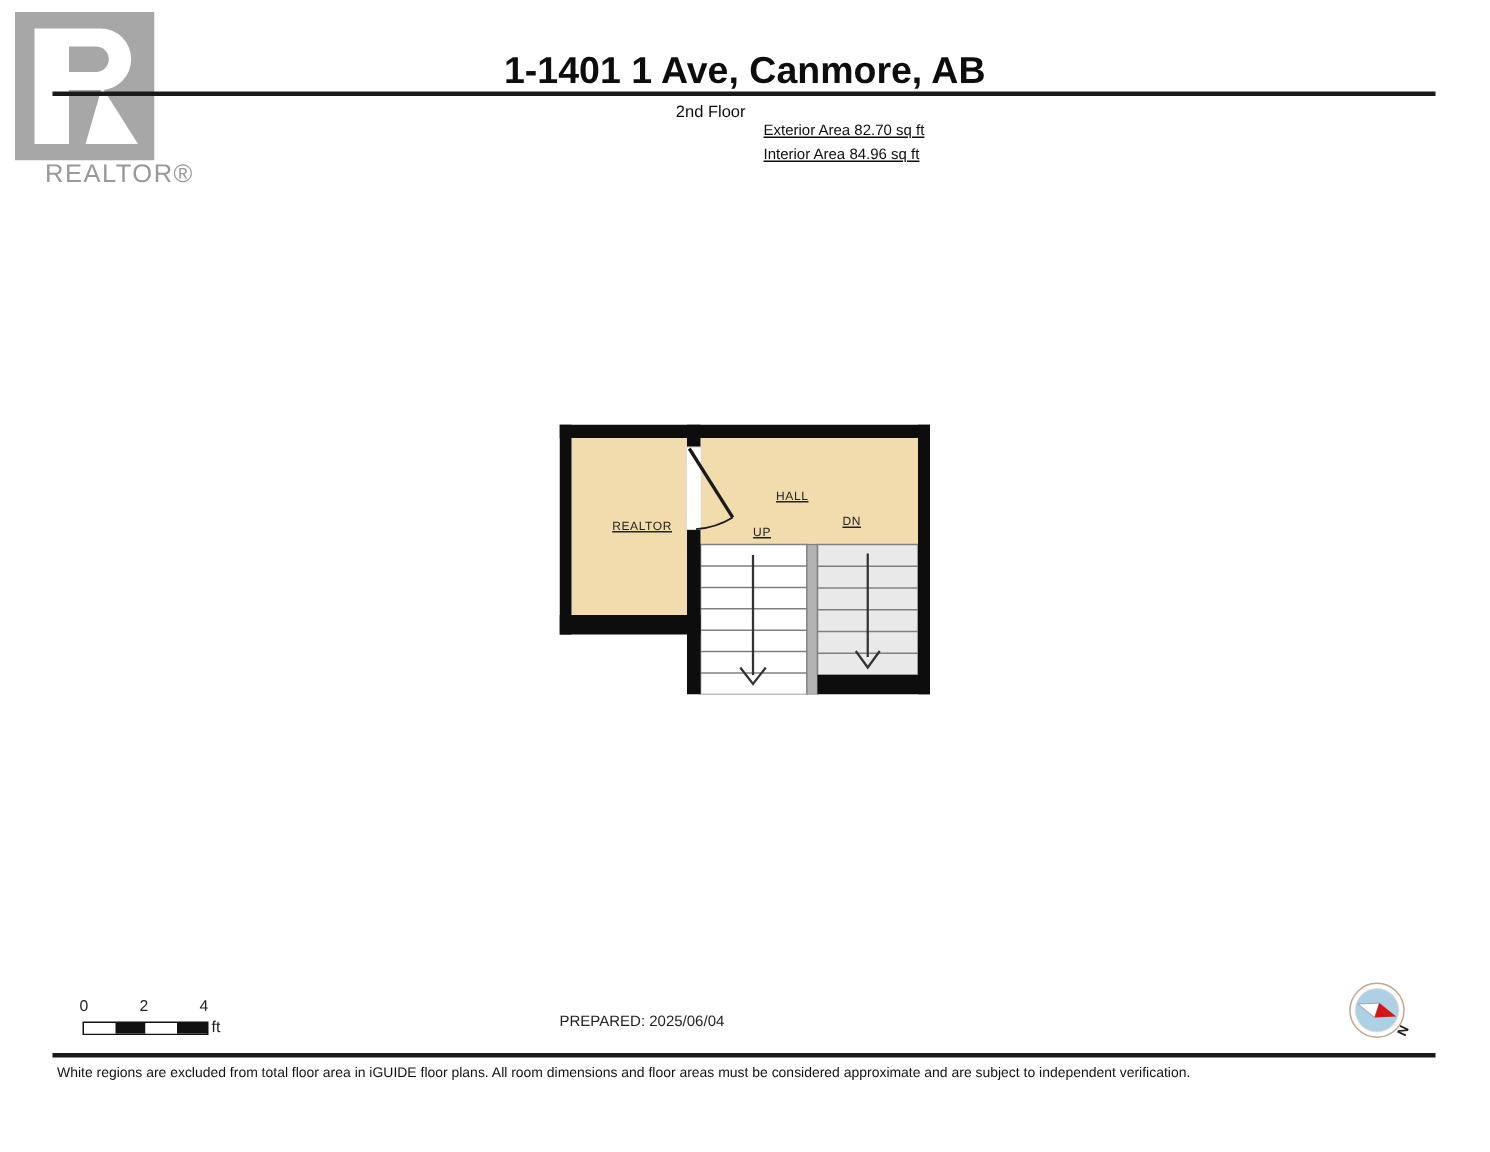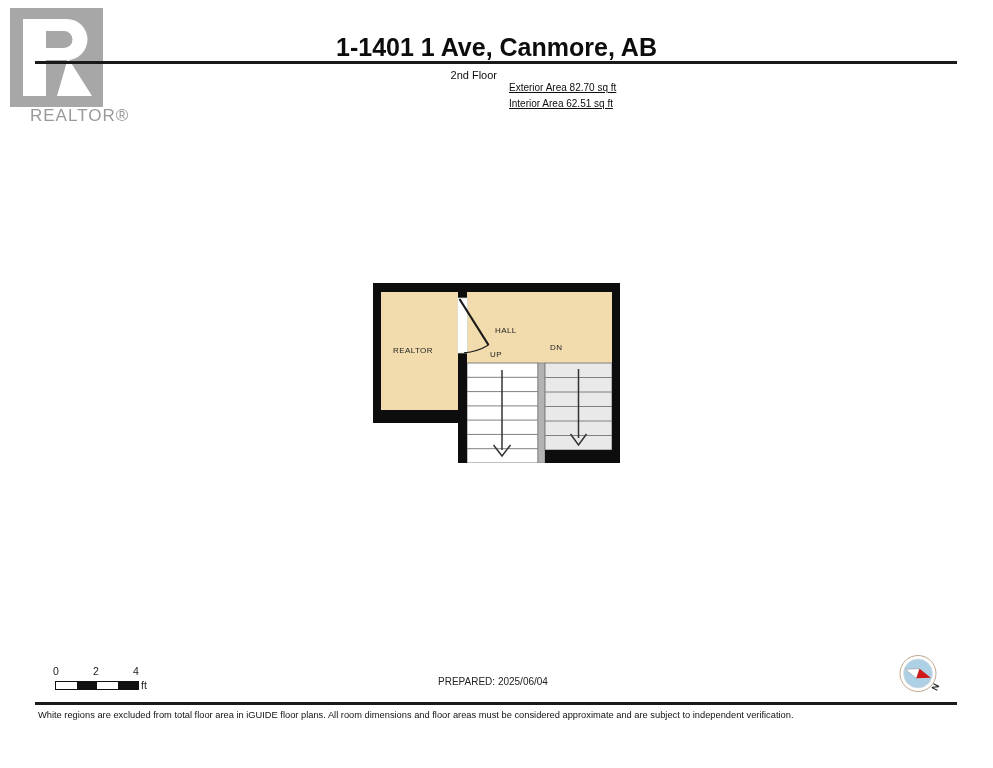--- a/index.html
+++ b/index.html
@@ -10,31 +10,31 @@
   .abs{position:absolute;}
 
   
   .wordmark{left:6px;top:106px;font-size:17px;letter-spacing:1px;color:#999;margin-left:24px;}
   .title{left:0;right:0;top:33px;text-align:center;font-size:25px;font-weight:bold;color:#0d0d0d;}
   .hrule{left:35px;width:922px;height:2.5px;background:#1a1a1a;}
   .floor-label{left:350px;width:147px;top:69px;text-align:right;font-size:11px;font-weight:normal;color:#0d0d0d;}
   .areas{left:509px;top:80px;font-size:10px;line-height:15.5px;color:#0d0d0d;text-decoration:underline;}
 
   
-  .plan-label{font-size:8px;letter-spacing:0.4px;color:#222;text-align:left;}
+  .plan-label{font-size:8px;letter-spacing:0.4px;color:#222;text-align:right;text-decoration:underline;}
 
   
   .tick{top:665px;width:14px;text-align:center;font-size:10.5px;color:#222;}
   .scalebar{left:55px;top:681px;width:82px;height:7px;border:1px solid #111;display:flex;}
   .scalebar div{height:100%;}
   .seg-w{background:#ffffff;width:20.5px;}
   .seg-b{background:#111111;width:20.5px;}
   .unit{left:141px;top:679px;font-size:10.5px;color:#222;text-align:center;}
 
-  .prepared{left:373px;width:240px;top:676px;text-align:center;font-size:10px;color:#222;}
+  .prepared{left:373px;width:240px;top:676px;font-size:10px;color:#222;}
   .north-label{left:932px;top:682px;font-size:9px;font-weight:bold;color:#222;transform:rotate(115deg);}
 
   .disclaimer{left:38px;top:710px;font-size:9.3px;color:#111;}
 </style>
 </head>
 <body>
 
 <svg class="abs" style="left:10px;top:8px;" width="93" height="99" viewBox="0 0 93 99">
   <rect x="0" y="0" width="93" height="99" fill="#a7a7a7"></rect>
   <rect x="13" y="11" width="23" height="77" fill="#ffffff"></rect>
@@ -42,21 +42,21 @@
   <path d="M36,23 h18 a8.5,8.5 0 0 1 0,17 h-18 z" fill="#a7a7a7"></path>
   <polygon points="58,50 82,88 47,88" fill="#ffffff"></polygon>
 </svg>
 <div class="abs wordmark">REALTOR®</div>
 
 <div class="abs title">1-1401 1 Ave, Canmore, AB</div>
 <div class="abs hrule" style="top:61px;"></div>
 <div class="abs floor-label">2nd Floor</div>
 <div class="abs areas">
   <div>Exterior Area 82.70 sq ft</div>
-  <div>Interior Area 62.51 sq ft</div>
+  <div>Interior Area 84.96 sq ft</div>
 </div>
 
 <svg class="abs" style="left:373px;top:283px;" width="247" height="180" viewBox="0 0 247 180">
 
   <rect x="8" y="9" width="77" height="118" fill="#f2dcae"></rect>
   <rect x="94" y="9" width="145" height="71" fill="#f2dcae"></rect>
 
   <g stroke="#808080" stroke-width="1">
     <rect x="94" y="80" width="71" height="100" fill="#ffffff"></rect>
     <line x1="94" y1="94.3" x2="165" y2="94.3"></line>

